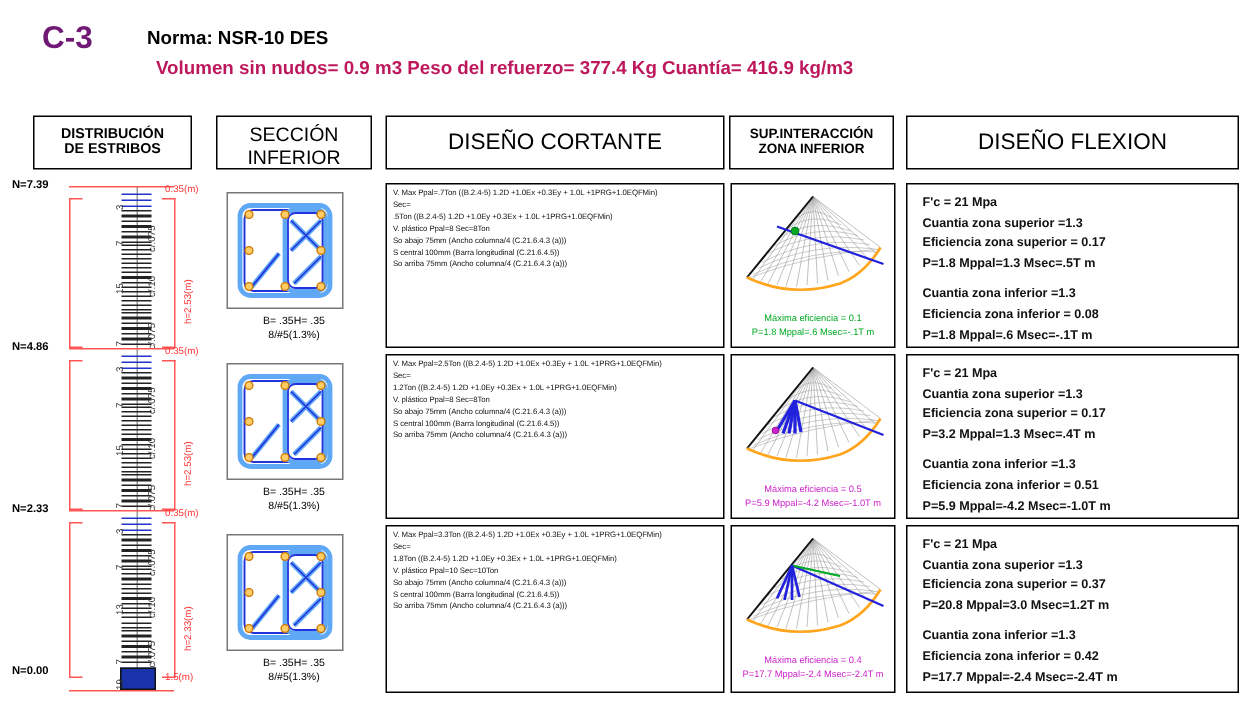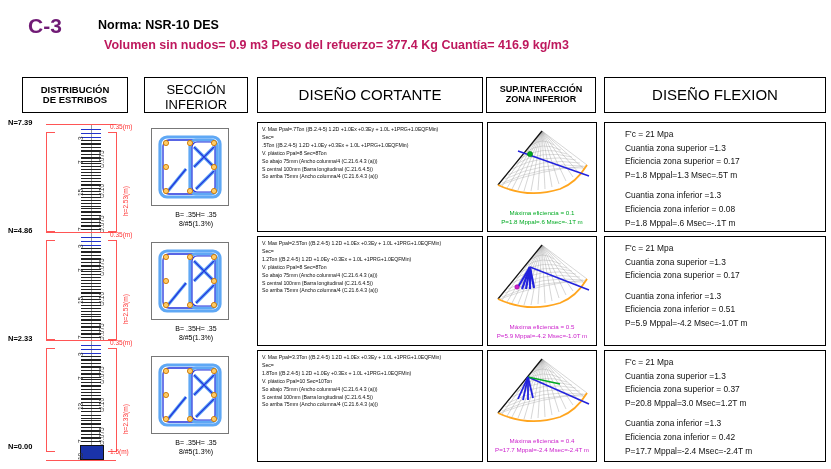--- a/index.html
+++ b/index.html
@@ -83,21 +83,21 @@
   
   .panel{
     position:absolute;border:1.2px solid #000;background:#fff;
     box-sizing:border-box;overflow:hidden;
   }
   .shearpanel{padding:3px 4px;}
   .shearpanel .ln{
     font-size:5.2px;line-height:1.52;color:#111;white-space:nowrap;
     letter-spacing:-0.05px;
   }
-  .flexpanel{padding:5px 20px;}
+  .flexpanel{padding:5px 10px;font-weight:bold;}
   .flexpanel .ln{
     font-size:8.4px;line-height:1.62;color:#111;white-space:nowrap;
   }
   .flexpanel .gap{height:7px;}
 
   
   .interpanel{
     position:absolute;border:1.2px solid #000;background:#fff;box-sizing:border-box;
     overflow:hidden;
   }
@@ -588,20 +588,21 @@
     <div class="ln">Eficiencia zona inferior = 0.08</div>
     <div class="ln">P=1.8 Mppal=.6 Msec=-.1T m</div>
     <div class="gap"></div>
 
   </div>
 
   <div class="panel flexpanel" style="left:604px;top:236px;width:222px;height:110px;">
     <div class="ln">F'c =  21 Mpa</div>
     <div class="ln">Cuantia zona superior =1.3</div>
     <div class="ln">Eficiencia zona superior = 0.17</div>
+    <div class="ln">P=3.2 Mppal=1.3 Msec=.4T m</div>
     <div class="gap"></div>
     <div class="ln">Cuantia zona inferior =1.3</div>
     <div class="ln">Eficiencia zona inferior = 0.51</div>
     <div class="ln">P=5.9 Mppal=-4.2 Msec=-1.0T m</div>
     <div class="gap"></div>
 
   </div>
 
   <div class="panel flexpanel" style="left:604px;top:350px;width:222px;height:112px;">
     <div class="ln">F'c =  21 Mpa</div>

